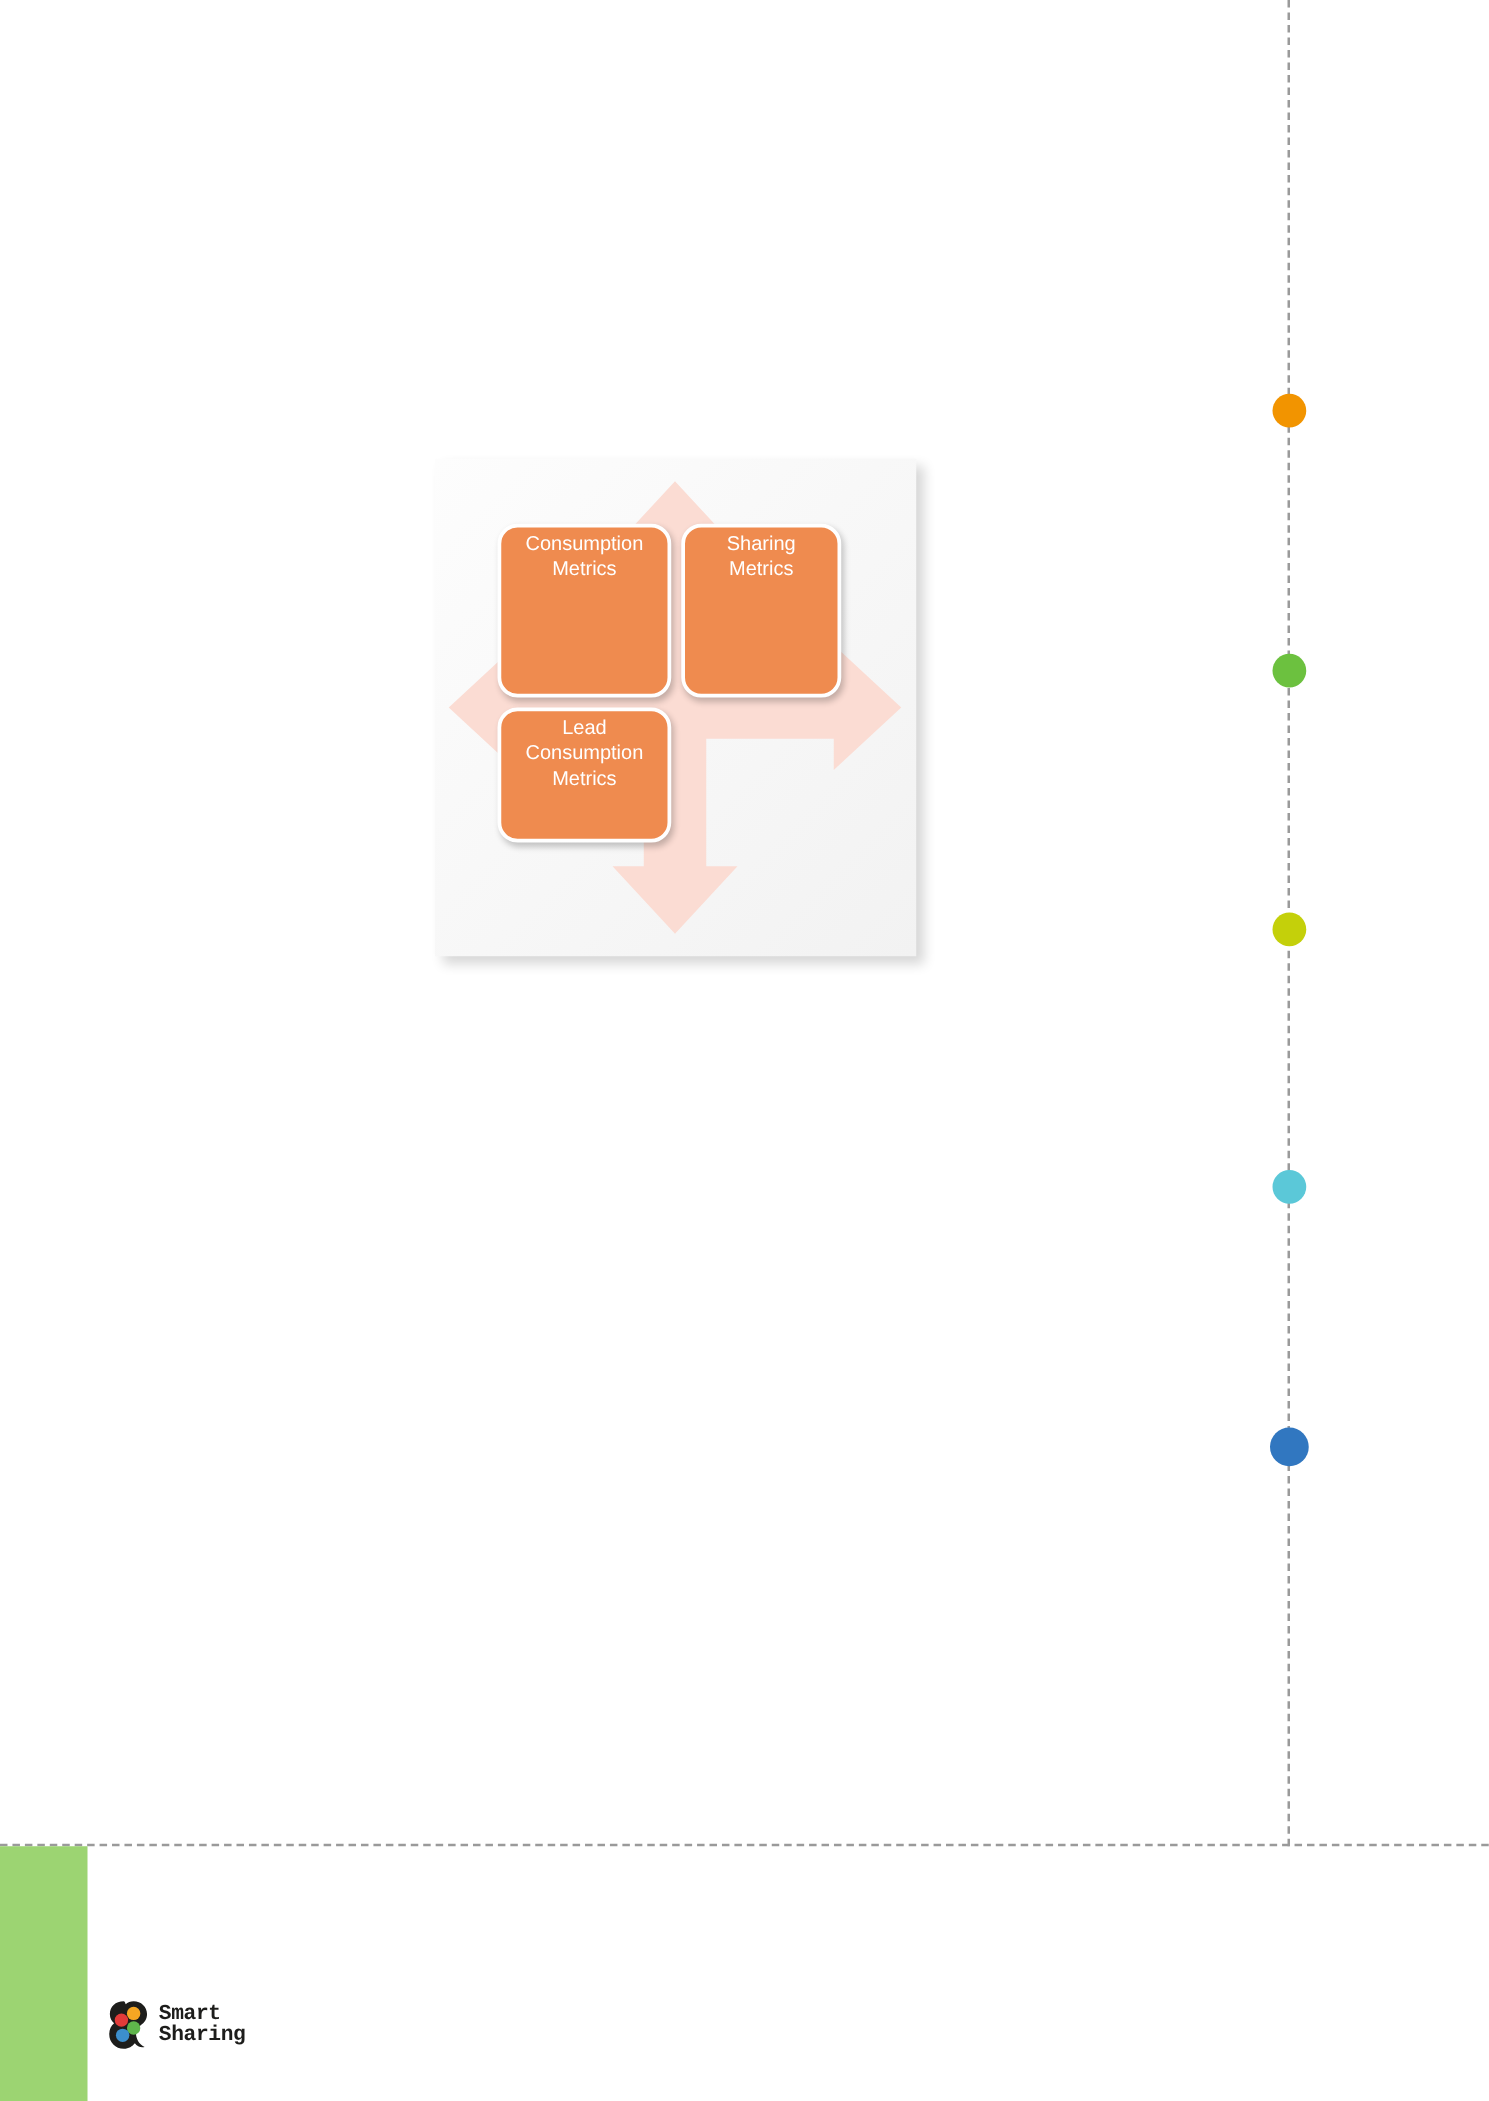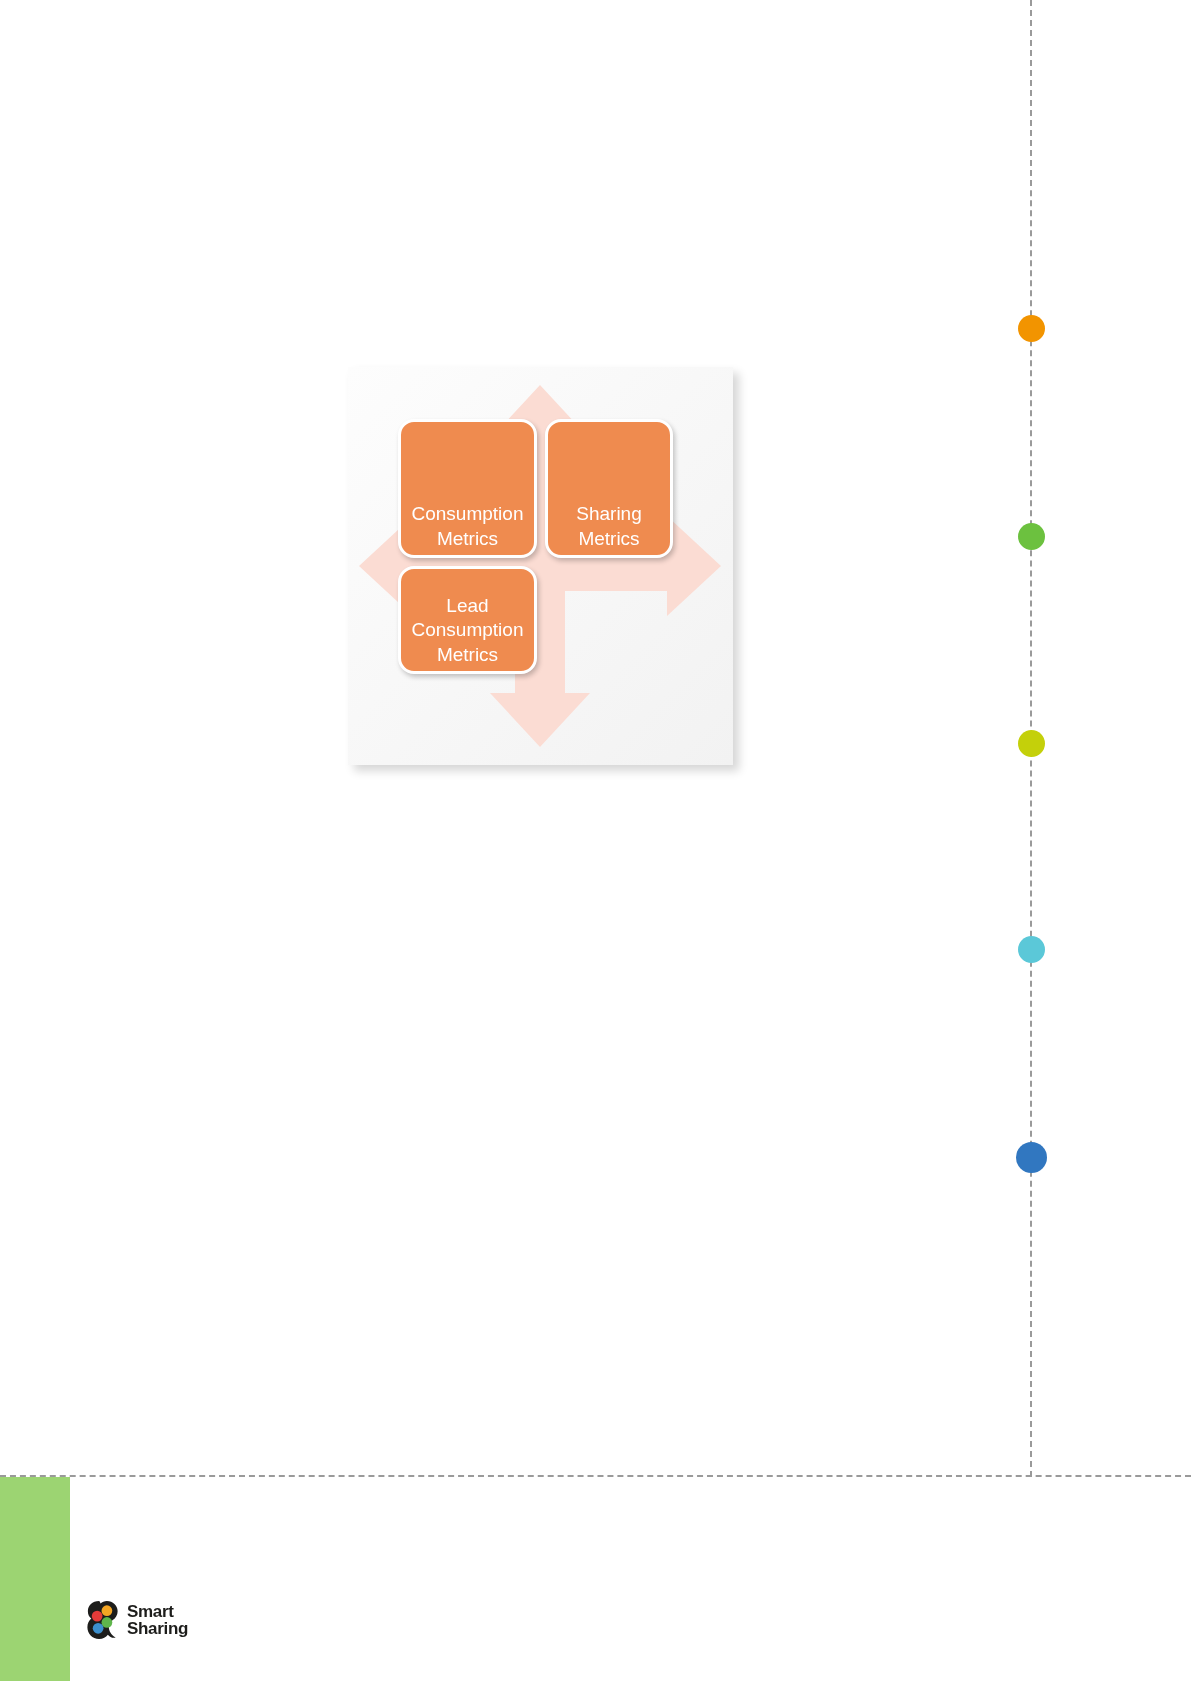--- a/index.html
+++ b/index.html
@@ -73,21 +73,21 @@
   .logo-mark {
     width: 34px;
     height: 40px;
     display: block;
   }
   .logo-text {
     display: flex;
     flex-direction: column;
     line-height: 1.0;
     color: #1d1d1b;
-    font-family: Liberation Sans, sans-serif;
+    font-family: Liberation Mono, monospace;
     font-weight: bold;
     font-size: 17px;
     letter-spacing: -0.3px;
   }
   .logo-text span { display: block; }
 
   
   .diagram-card {
     position: absolute;
     left: 348px;
@@ -115,26 +115,26 @@
   }
 
   
   .tile {
     position: absolute;
     background: #EF8B4F;
     border: 3px solid #ffffff;
     border-radius: 16px;
     box-sizing: border-box;
     display: flex;
-    align-items: flex-end;
+    align-items: flex-start;
     justify-content: center;
     text-align: center;
     color: #ffffff;
     font-family: "Liberation Sans", sans-serif;
-    font-size: 19px;
+    font-size: 16px;
     line-height: 1.28;
     font-weight: normal;
     box-shadow: 2px 3px 5px rgba(0,0,0,0.22);
     padding: 4px;
   }
   .tile-label { display: block; }
 
   .tile.tl { left: 50px;  top: 52px;  width: 139px; height: 139px; }
   .tile.tr { left: 197px; top: 52px;  width: 128px; height: 139px; }
   .tile.bl { left: 50px;  top: 199px; width: 139px; height: 108px; }

